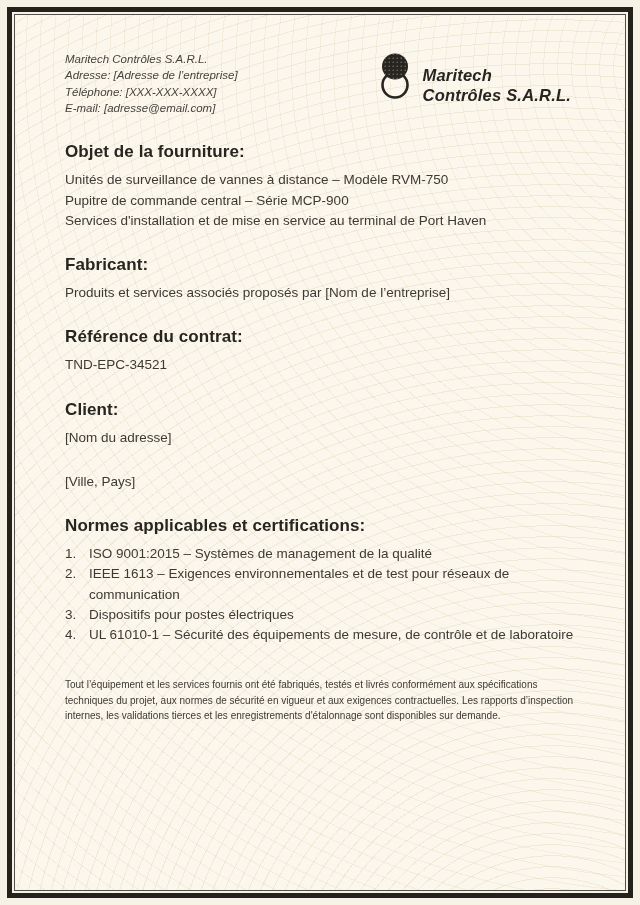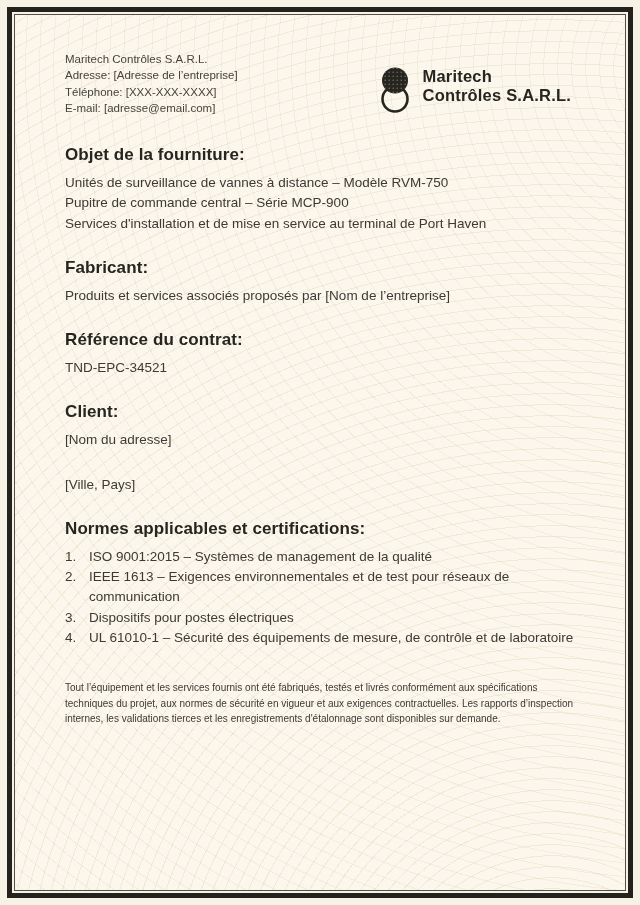--- a/index.html
+++ b/index.html
@@ -33,23 +33,24 @@
     position: absolute;
     inset: 0;
     padding: 36px 48px 30px 50px;
   }
 
   
   .header {
     display: flex;
     justify-content: space-between;
     align-items: flex-start;
+    font-style: italic;
   }
   .company-block { font-size: 11.5px; line-height: 1.42; color: #45433c; }
-  .logo-block { display: flex; align-items: flex-start; gap: 9px; margin-top: 16px; margin-right: 6px; }
+  .logo-block { display: flex; align-items: flex-end; gap: 9px; margin-top: 2px; margin-right: 6px; }
   .logo-text { font-weight: bold; font-size: 16.5px; line-height: 1.18; color: #26251f; letter-spacing: 0.2px; }
 
   
   .doc-title {
     text-align: center;
     font-family: "Liberation Serif", serif;
     font-weight: bold;
     font-size: 41px;
     color: #2b2a24;
     margin-top: 21px;

